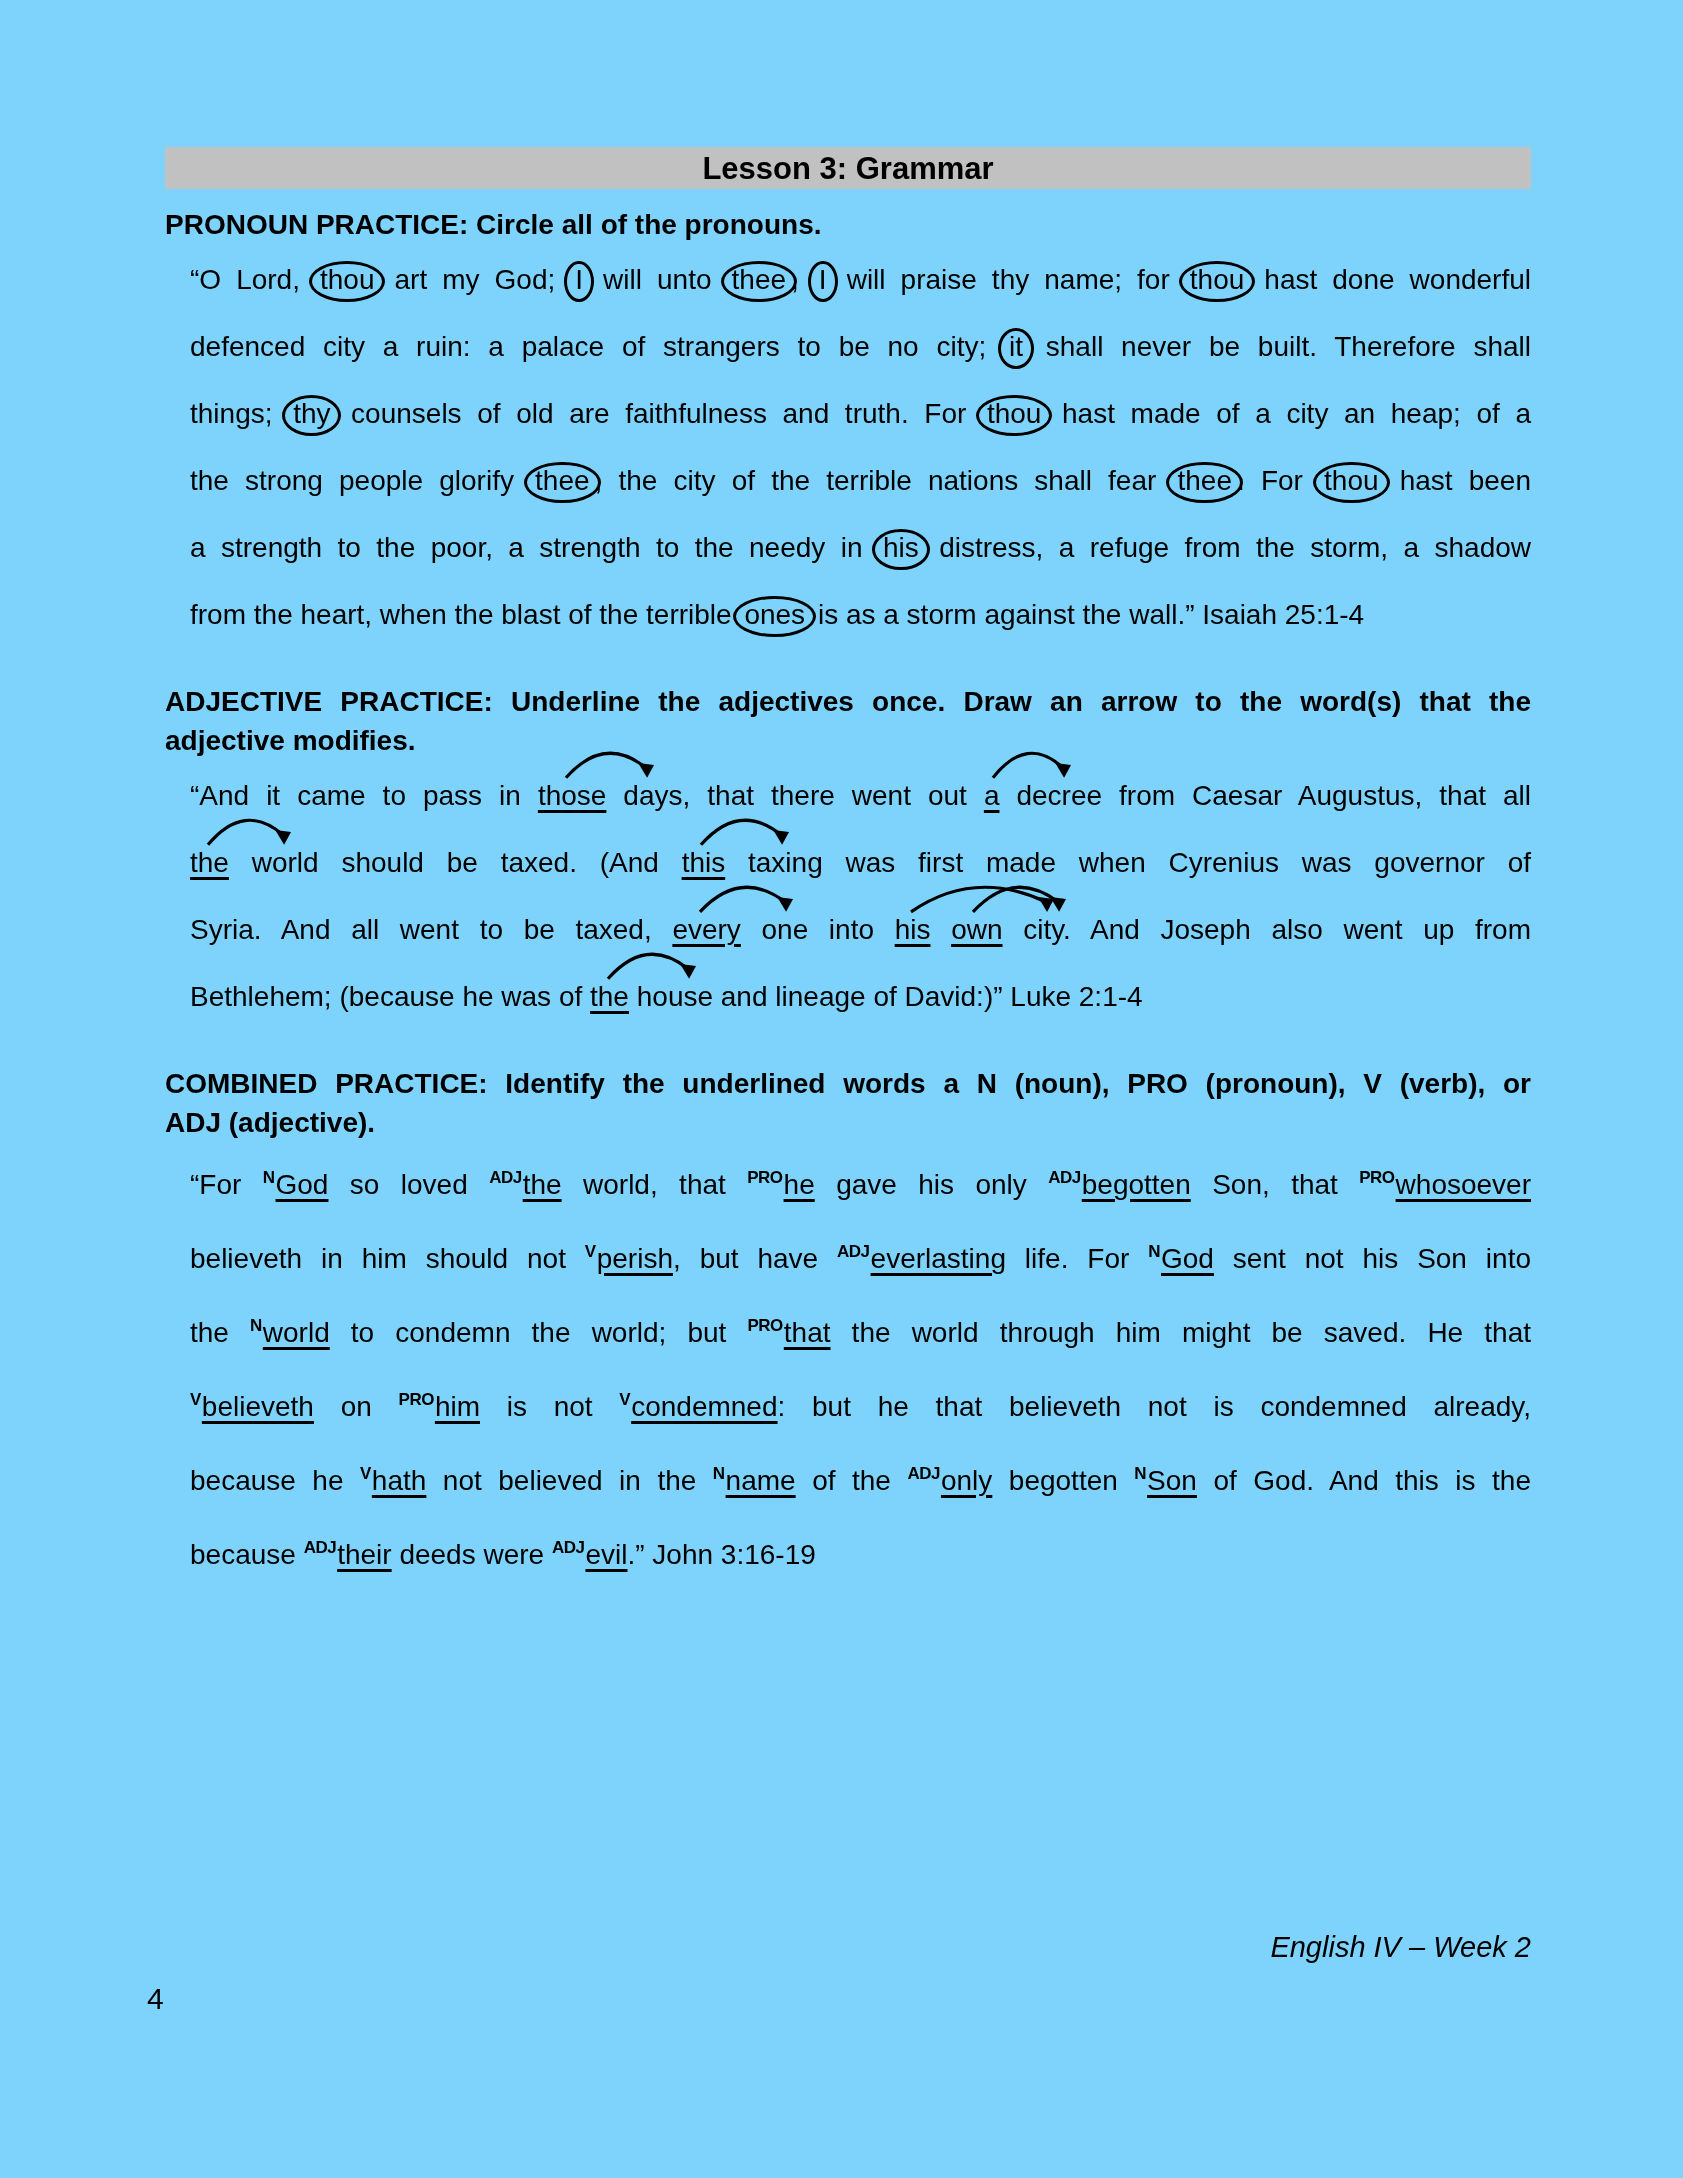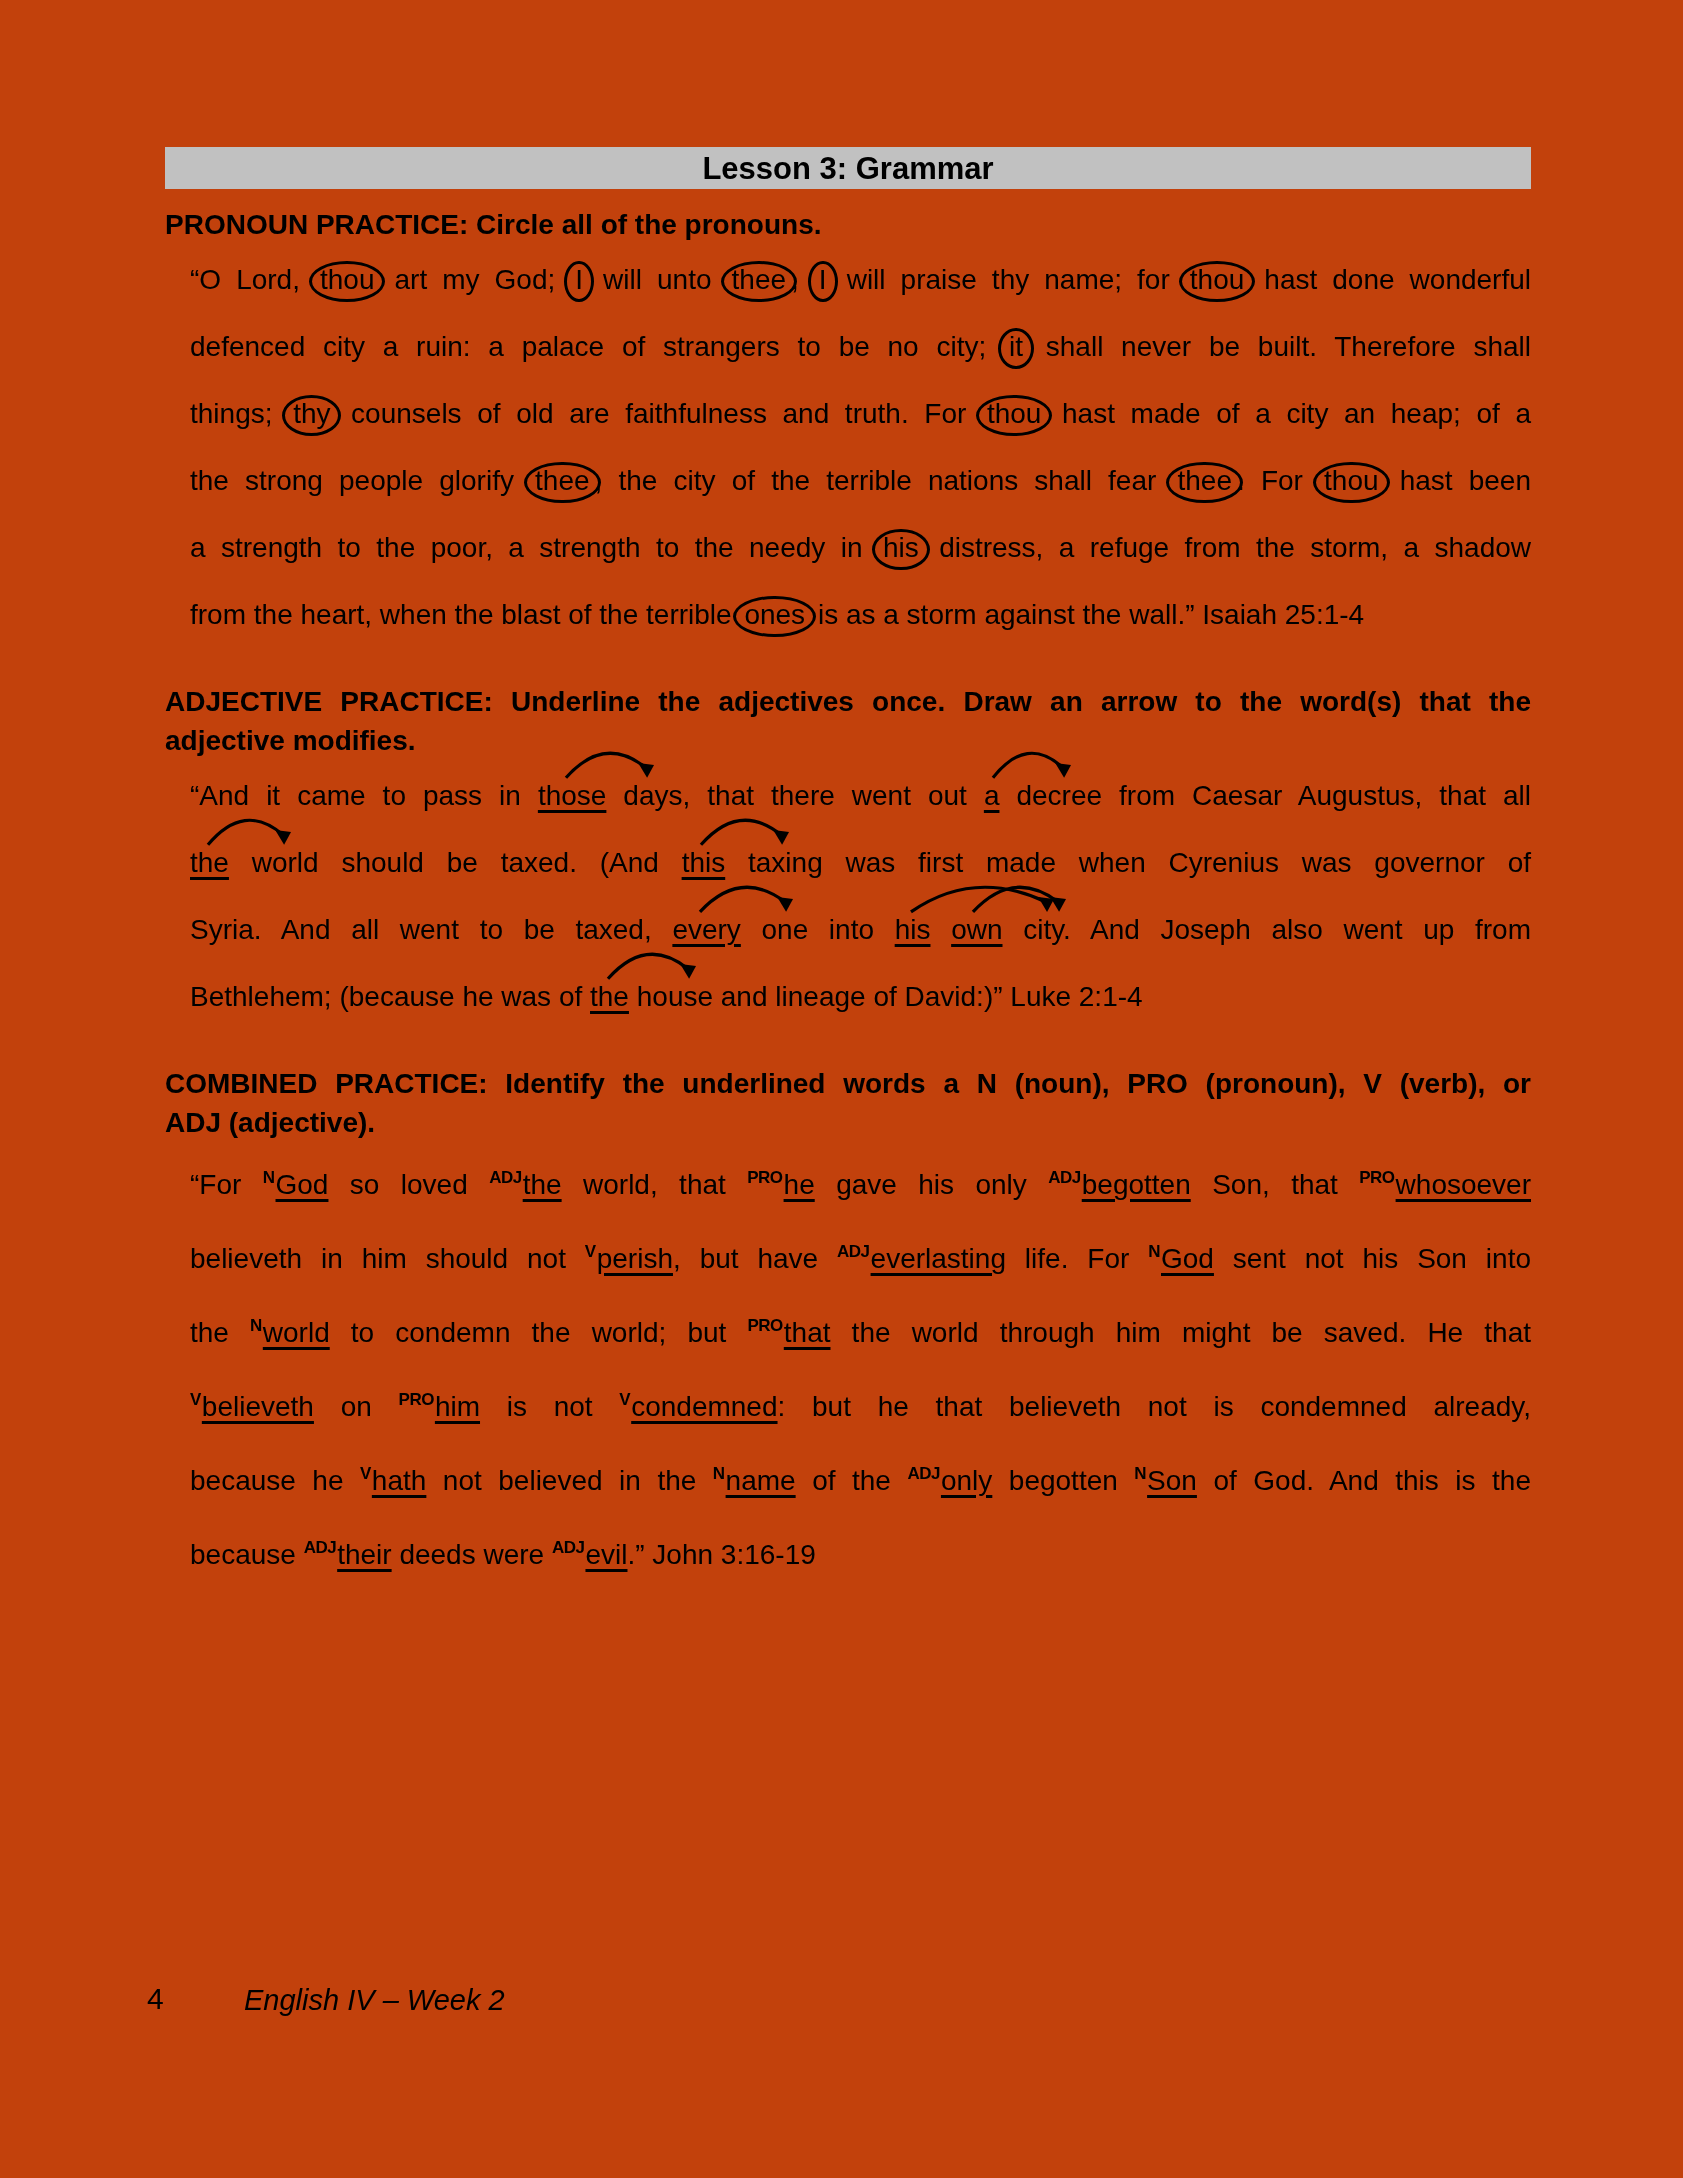--- a/index.html
+++ b/index.html
@@ -1,17 +1,17 @@
 <!DOCTYPE html>
 <html><head>
 <meta charset="utf-8">
 <style>
   html,body{margin:0;padding:0;background:#ffffff;}
   .page{
-    position:relative;width:1683px;height:2178px;background:#c2410c;
+    position:relative;width:1683px;height:2178px;background:#7dd3fc;
     font-family:"Liberation Sans",sans-serif;color:#000;overflow:hidden;
   }
   .content{position:absolute;left:165px;top:147px;width:1366px;}
   .title-bar{background:#c1c1c1;height:42px;display:flex;align-items:center;justify-content:center;}
   .lesson-title{font-weight:bold;font-size:31px;line-height:1;}
   .practice-section{margin-top:34px;}
   .practice-section.first{margin-top:16px;}
   .heading{font-weight:bold;font-size:28px;}
   .hline{line-height:39px;text-align:justify;text-align-last:justify;white-space:nowrap;}
   .hline.last{text-align-last:left;}
@@ -21,22 +21,22 @@
   .circled{
     display:inline-block;border:3px solid #000;border-radius:50%;
     padding:1px 8px 5px;margin:-4px -6px;line-height:1.05;
   }
   .uline{text-decoration:underline;text-decoration-thickness:3px;text-underline-offset:5px;}
   .arcword{position:relative;text-decoration:underline;text-decoration-thickness:3px;text-underline-offset:5px;}
   .arc{position:absolute;top:-40px;left:35%;overflow:visible;pointer-events:none;}
   .pos-label{font-size:17px;font-weight:bold;vertical-align:11px;margin-right:1px;letter-spacing:-0.5px;}
   .footer-page{position:absolute;top:1982px;left:147px;font-size:30px;}
   .footer-course{
-    position:absolute;top:1984px;left:165px;width:1366px;padding-left:79px;box-sizing:border-box;
-    text-align:left;font-style:italic;font-size:29px;
+    position:absolute;top:1931px;left:165px;width:1366px;padding-left:79px;box-sizing:border-box;
+    text-align:right;font-style:italic;font-size:29px;
   }
 </style>
 </head>
 <body>
 
 <div class="page">
   <div class="content">
     <div class="title-bar">
       <span class="lesson-title">Lesson 3: Grammar</span>
     </div>

